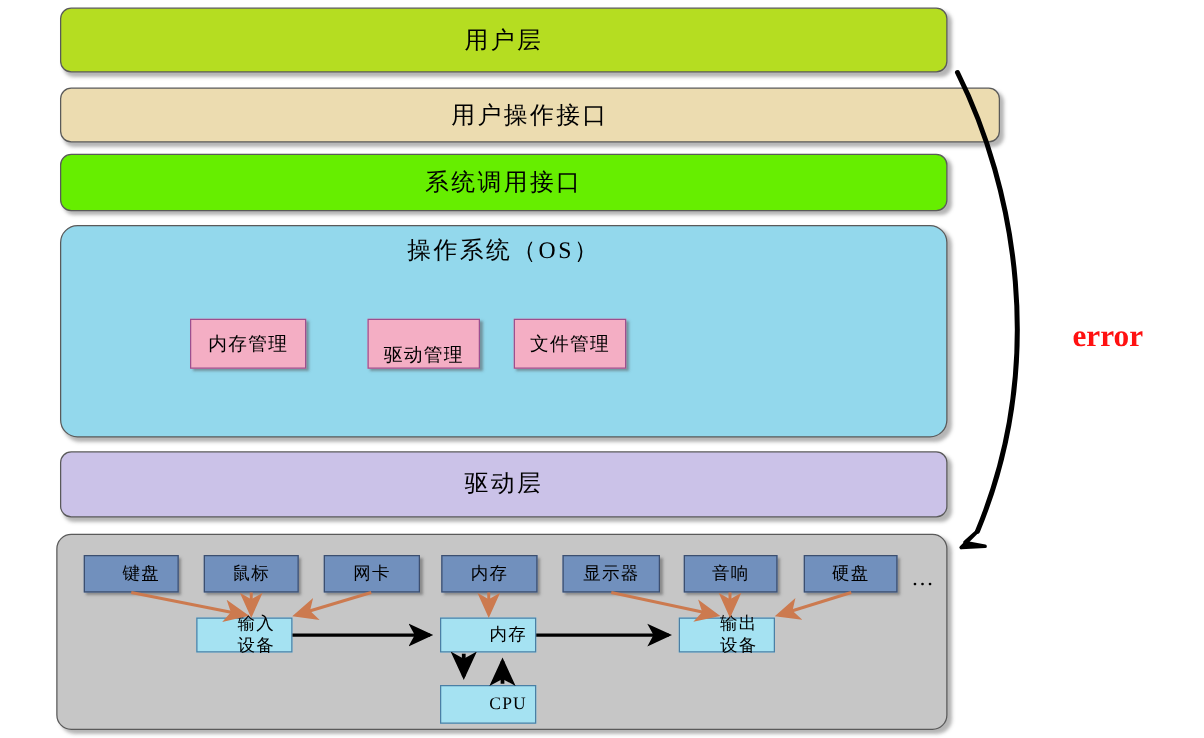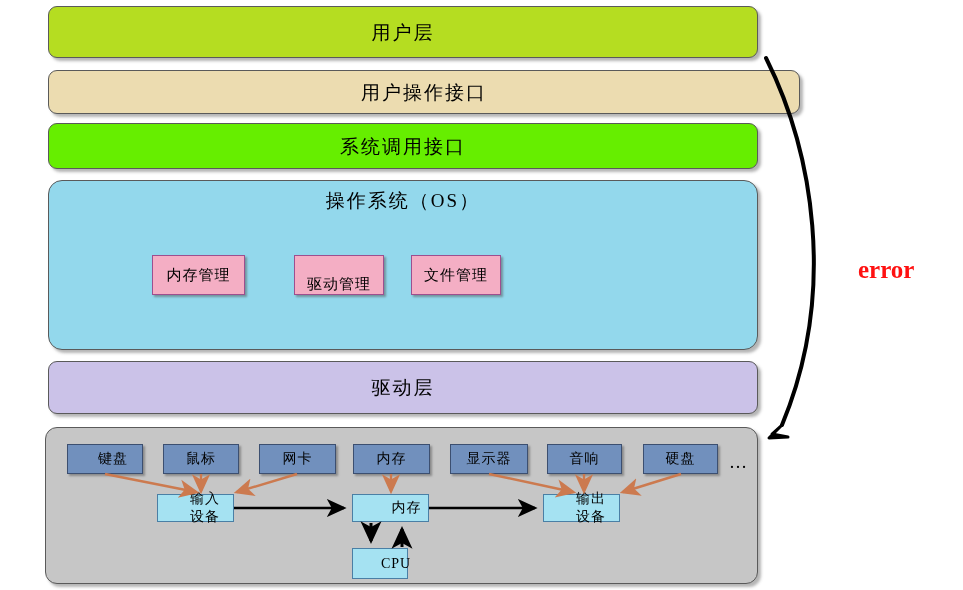--- a/index.html
+++ b/index.html
@@ -114,21 +114,21 @@
     align-items: center;
     justify-content: center;
     font-size: 14px;
     color: #000;
     letter-spacing: 1px;
     padding-left: 32px;
   }
   #io-input  { left: 157px; top: 494px; width: 77px; height: 28px; }
   #io-memory { left: 352px; top: 494px; width: 77px; height: 28px; }
   #io-output { left: 543px; top: 494px; width: 77px; height: 28px; }
-  #io-cpu    { left: 352px; top: 548px; width: 56px; height: 31px; font-family: "Liberation Serif", serif; }
+  #io-cpu    { left: 352px; top: 548px; width: 77px; height: 31px; font-family: "Liberation Serif", serif; }
 
   
   #error-label {
     position: absolute;
     left: 858px;
     top: 256px;
     font-size: 25px;
     font-weight: bold;
     color: #ff1111;
     font-family: "Liberation Serif", "DejaVu Serif", serif;

